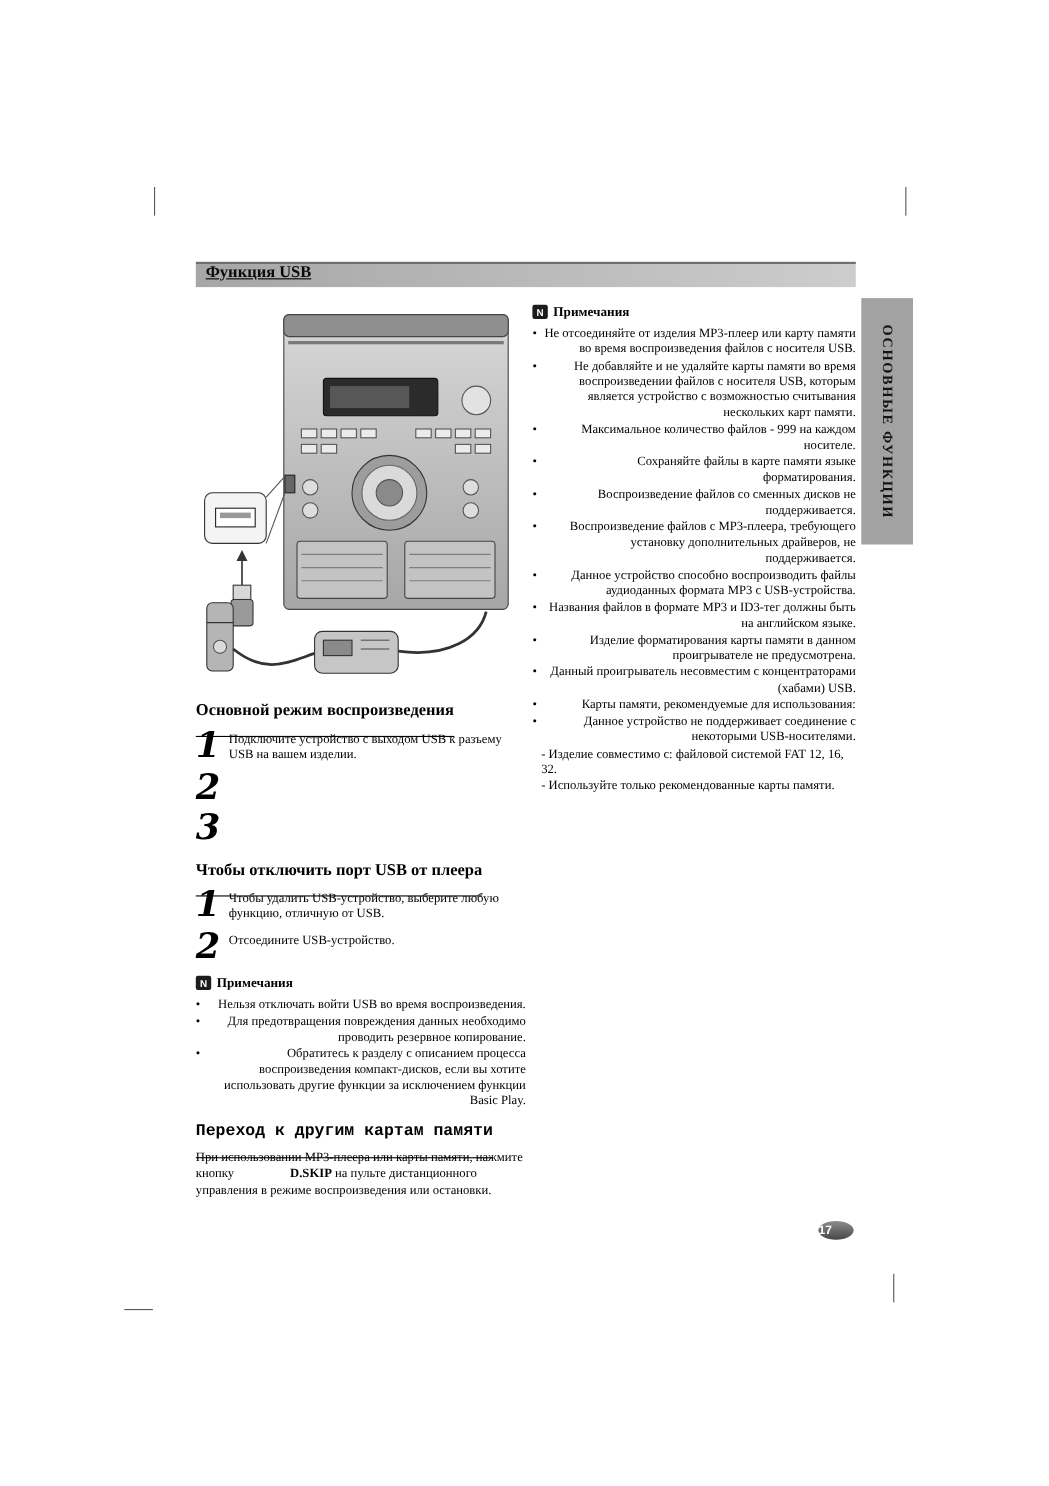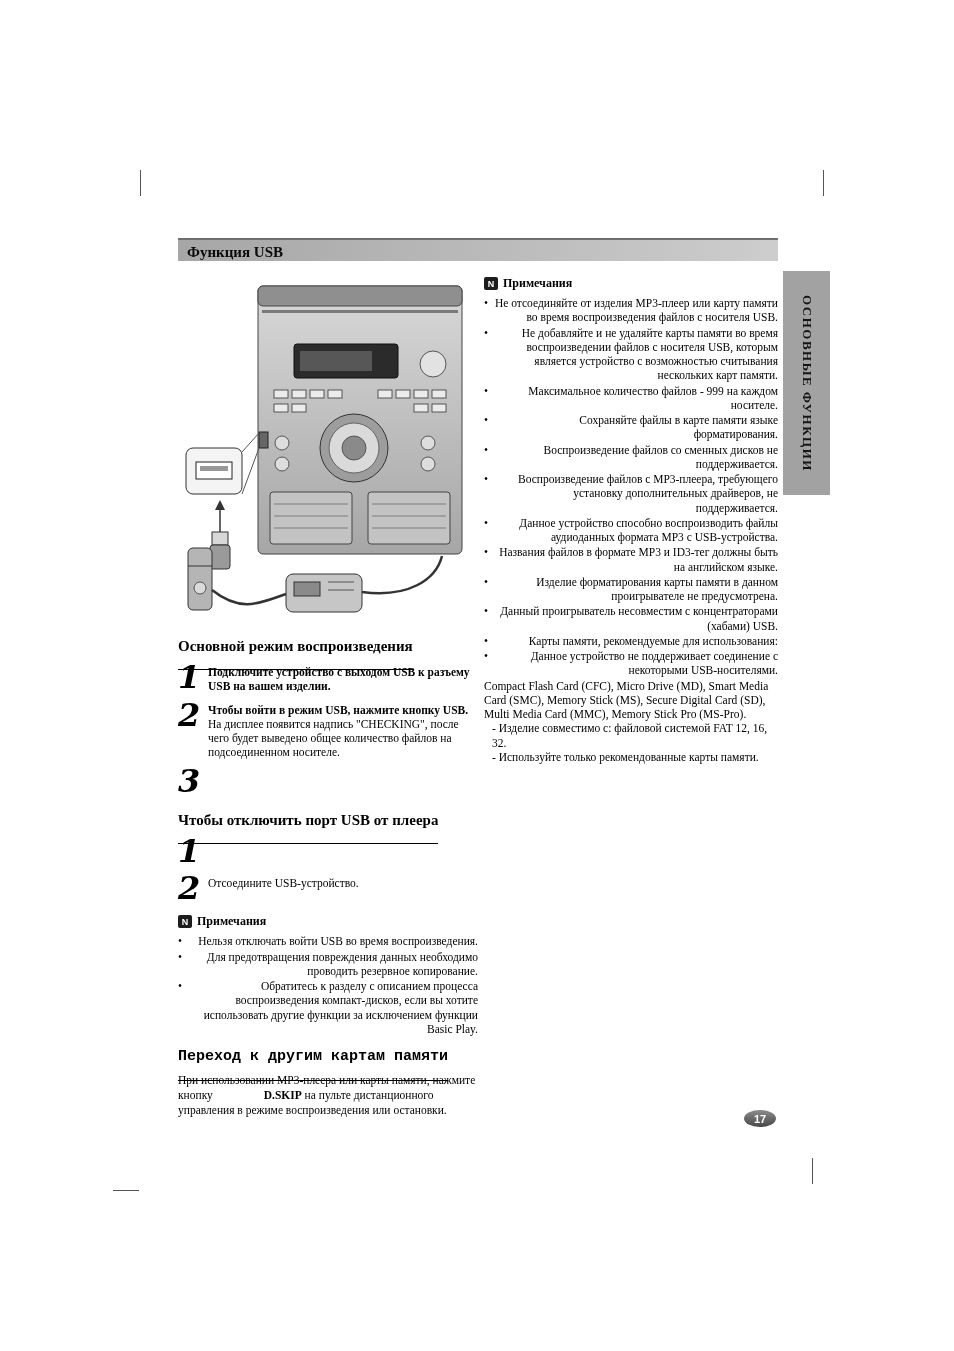--- a/index.html
+++ b/index.html
@@ -6,21 +6,21 @@
   html,body { background:#e8e8e8; }
   body { width:954px; height:1351px; position:relative; font-family:"Liberation Serif", serif; color:#000; }
   .sheet { position:absolute; inset:0; background:#ffffff; overflow:hidden; }
 
   
   .crop { position:absolute; background:#555; }
 
   
   .header-bar { position:absolute; left:178px; top:238px; width:600px; height:23px;
     background:linear-gradient(to right,#a6a6a6,#cdcdcd); border-top:2px solid #6f6f6f;
-    display:flex; align-items:flex-end; }
+    display:flex; align-items:flex-start;text-decoration:underline; }
   .header-bar .title { font-weight:bold; font-size:15px; padding-left:9px; color:#0a0a0a; }
 
   
   .side-tab { position:absolute; left:783px; top:271px; width:47px; height:224px;
     background:#a2a2a2; display:flex; align-items:center; justify-content:center; }
   .side-tab span { writing-mode:vertical-rl; font-weight:bold; font-size:13px;
     letter-spacing:1.5px; color:#151515; white-space:nowrap; }
 
   
   .illustration { position:absolute; left:182px; top:280px; width:290px; height:360px; }
@@ -29,21 +29,21 @@
   .left-col  { position:absolute; left:178px; top:638px; width:300px; }
   .right-col { position:absolute; left:484px; top:276px; width:294px; }
 
   .section-title { font-size:15px; font-weight:bold; margin:0 0 8px 0; }
   .section-title span { border-bottom:1.5px solid #000; padding-bottom:15px; }
 
   .step { display:flex; margin-bottom:8px; }
   .step-num { width:30px; flex:none; font-size:32px; line-height:0.9; font-weight:bold;
     font-style:italic; font-family:"DejaVu Serif", serif; }
   .step-body { flex:1; font-size:11.5px; line-height:1.22; padding-top:2px; }
-  .step-body .lead { font-weight:bold; }
+  .step-body .lead { font-weight:normal; }
 
   .note-head { display:flex; align-items:center; gap:5px; font-weight:bold; font-size:12px; margin:12px 0 5px 0; }
   .note-icon { width:14px; height:13px; flex:none; background:#1c1c1c; color:#fff;
     display:flex; align-items:center; justify-content:center; font-size:9px;
     font-family:"Liberation Sans", sans-serif; font-weight:bold; border-radius:2px; }
 
   ul.bullets { list-style:none; font-size:11.5px; line-height:1.24; }
   ul.bullets li { display:flex; margin-bottom:1px; }
   ul.bullets li .b { width:9px; flex:none; }
   ul.bullets li .t { flex:1;text-align:right; }
@@ -54,21 +54,21 @@
   .body-para { font-size:11.5px; line-height:1.3; margin-top:4px; }
   .body-para b { font-weight:bold;padding-left:48px; }
 
   .mt16 { margin-top:16px; }
   .mt12 { margin-top:12px;font-family:Liberation Mono, monospace; }
 
   
   .page-num { position:absolute; left:744px; top:1110px; width:32px; height:17px;
     border-radius:50%; background:linear-gradient(to bottom,#8d8d8d,#474747);
     color:#fff; font-size:11px; font-weight:bold; font-family:"Liberation Sans", sans-serif;
-    display:flex; align-items:center; justify-content:center; }
+    display:flex; align-items:center; justify-content:flex-start; }
 </style>
 </head>
 <body>
 
 <div class="sheet">
 
   <div class="crop" style="left:140px; top:170px; width:1px; height:26px;"></div>
   <div class="crop" style="left:823px; top:170px; width:1px; height:26px;"></div>
   <div class="crop" style="left:113px; top:1190px; width:26px; height:1px;"></div>
   <div class="crop" style="left:812px; top:1158px; width:1px; height:26px;"></div>
@@ -177,36 +177,35 @@
     <div class="step">
       <div class="step-num">1</div>
       <div class="step-body">
         <p class="lead">Подключите устройство с выходом USB к разъему USB на вашем изделии.</p>
         <p></p>
       </div>
     </div>
 
     <div class="step">
       <div class="step-num">2</div>
-      <div class="step-body">
-        <p class="lead">Чтобы войти в режим USB, нажмите кнопку USB.</p>
-        <p>На дисплее появится надпись "CHECKING", после чего будет выведено общее количество файлов на подсоединенном носителе.</p>
-      </div>
     </div>
 
     <div class="step">
       <div class="step-num">3</div>
     </div>
 
     <h2 class="section-title mt16">
       <span>Чтобы отключить порт USB от плеера</span>
     </h2>
 
     <div class="step">
       <div class="step-num">1</div>
+      <div class="step-body">
+        <p>Чтобы удалить USB-устройство, выберите любую функцию, отличную от USB.</p>
+      </div>
     </div>
 
     <div class="step">
       <div class="step-num">2</div>
       <div class="step-body">
         <p>Отсоедините USB-устройство.</p>
       </div>
     </div>
 
     <div class="note-head">
@@ -288,21 +287,20 @@
       <li>
           <span class="b">•</span>
           <span class="t">Карты памяти, рекомендуемые для использования:</span>
         </li>
       <li>
           <span class="b">•</span>
           <span class="t">Данное устройство не поддерживает соединение с некоторыми USB-носителями.</span>
         </li>
     </ul>
 
-    <p class="plain-para">Compact Flash Card (CFC), Micro Drive (MD), Smart Media Card (SMC), Memory Stick (MS), Secure Digital Card (SD), Multi Media Card (MMC), Memory Stick Pro (MS-Pro).</p>
     <p class="dash-line">- Изделие совместимо с: файловой системой FAT 12, 16, 32.</p>
     <p class="dash-line">- Используйте только рекомендованные карты памяти.</p>
 
   </div>
 
   <div class="page-num">
     <span>17</span>
   </div>
 
 </div>

